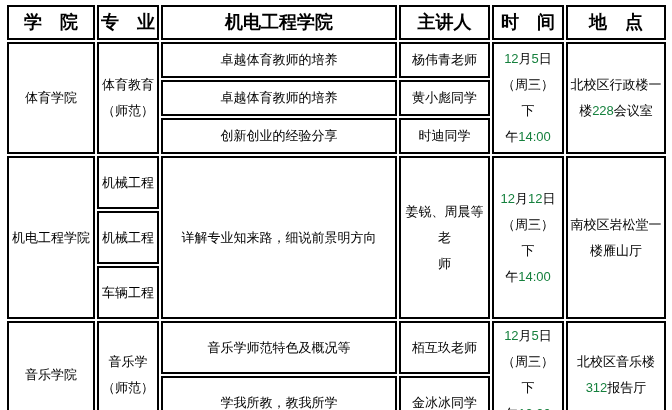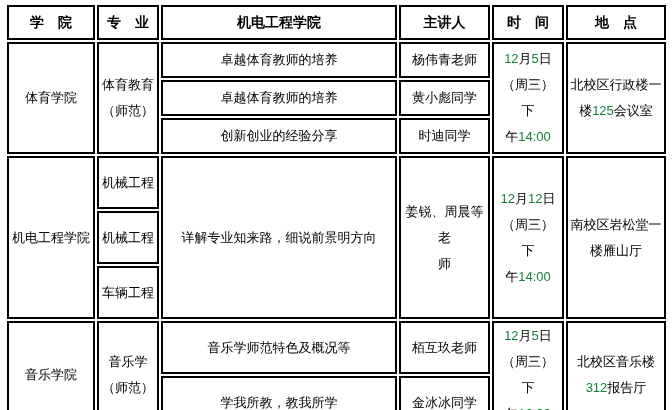--- a/index.html
+++ b/index.html
@@ -22,21 +22,21 @@
   table.schedule td {
     border: 2px solid #000000;
     box-sizing: border-box;
     text-align: center;
     vertical-align: middle;
     padding: 0 2px;
     overflow: hidden;
     white-space: pre-line;
   }
   table.schedule th {
-    font-size: 14px;
+    font-size: 18px;
     font-weight: bold;
     line-height: 1.2;
   }
   table.schedule td {
     font-size: 13px;
     line-height: 2;
     margin-left: 44px;
   }
   
   .num {
@@ -71,21 +71,21 @@
     <tr style="height:36px">
       <td rowspan="3">体育学院</td>
       <td rowspan="3">体育教育
 （师范）</td>
       <td>卓越体育教师的培养</td>
       <td>杨伟青老师</td>
       <td rowspan="3"><span class="num">12</span>月<span class="num">5</span>日
 （周三）下
 午<span class="num">14:00</span></td>
       <td rowspan="3">北校区行政楼一
-楼<span class="num">125</span>会议室</td>
+楼<span class="num">228</span>会议室</td>
     </tr>
     <tr style="height:36px">
       <td>卓越体育教师的培养</td>
       <td>黄小彪同学</td>
     </tr>
     <tr style="height:36px">
       <td>创新创业的经验分享</td>
       <td>时迪同学</td>
     </tr>
 

